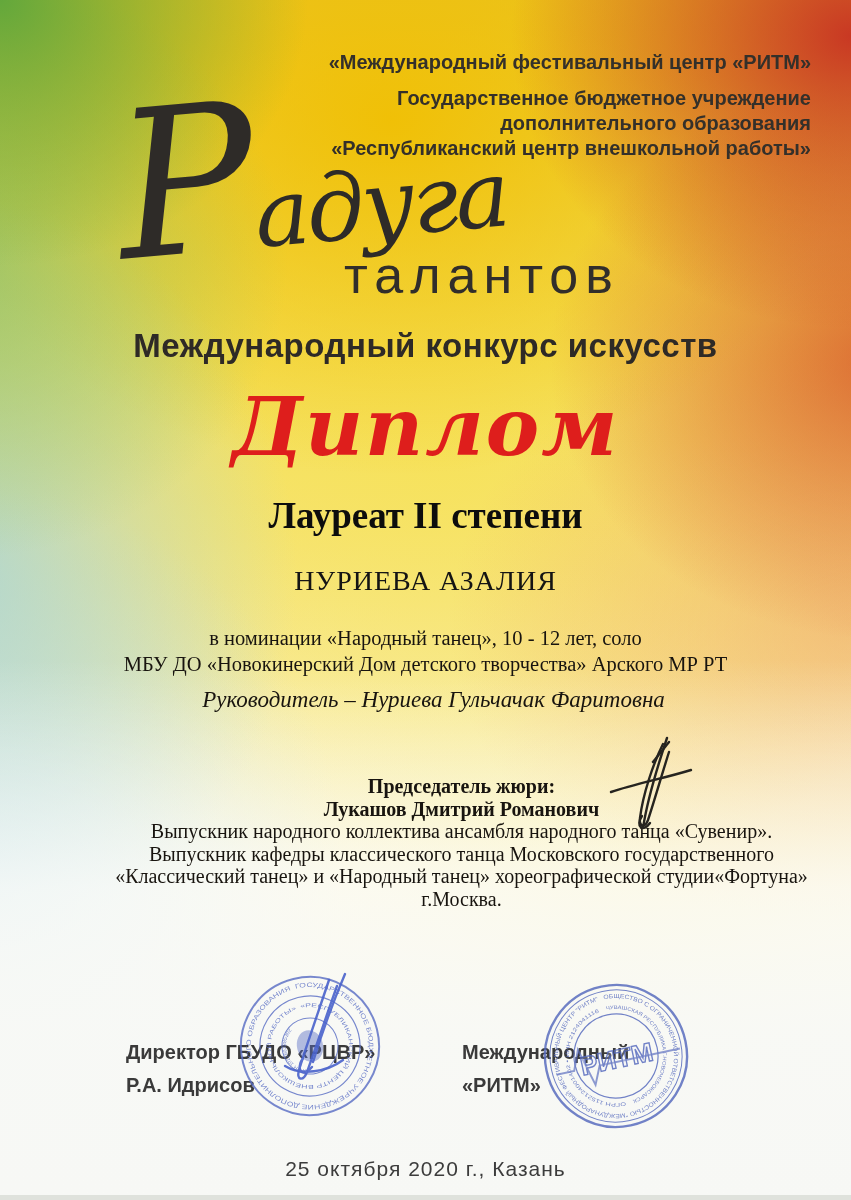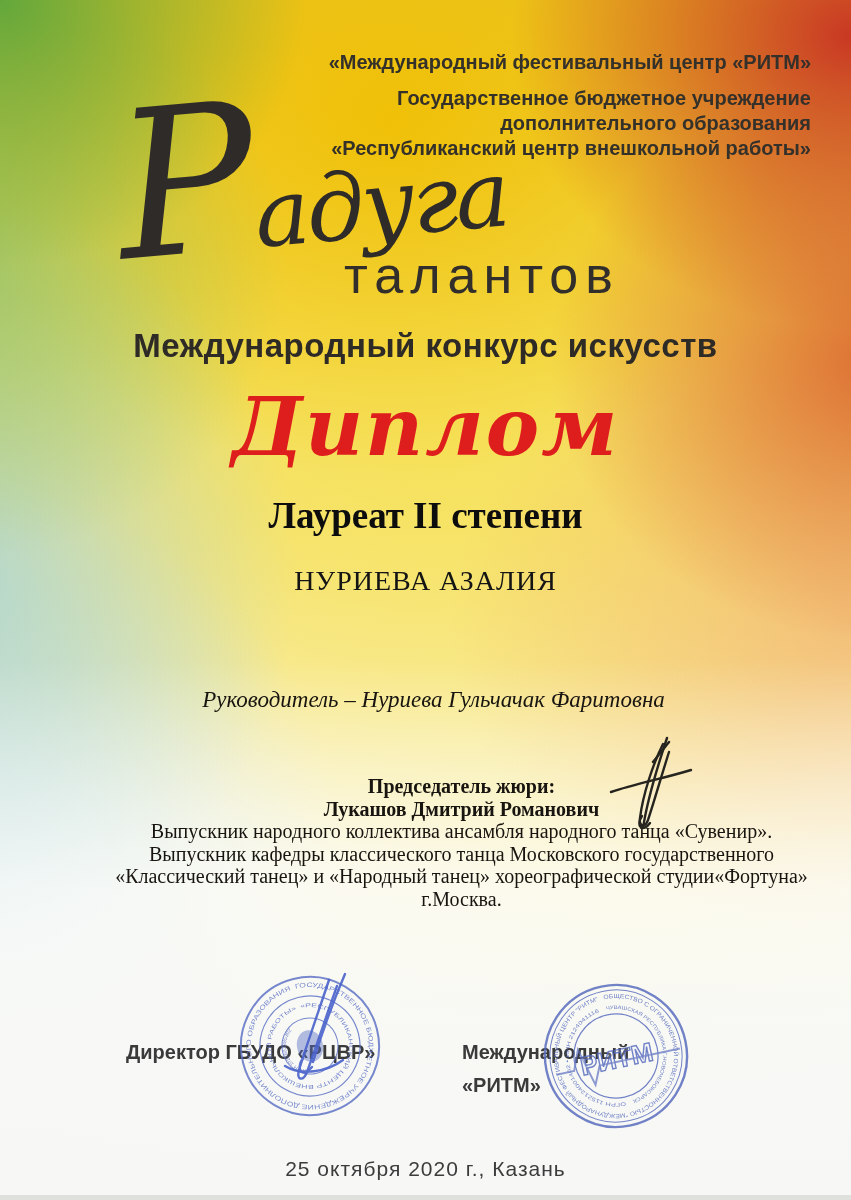--- a/index.html
+++ b/index.html
@@ -71,20 +71,24 @@
   </div>
 
   <div class="abs script-raduga">Радуга</div>
   <div class="abs talantov">талантов</div>
   <div class="abs center contest">Международный конкурс искусств</div>
 
   <div class="abs center diplom" style="color:#de1e1c">Диплом</div>
   <div class="abs center award">Лауреат II степени</div>
   <div class="abs center recipient">НУРИЕВА АЗАЛИЯ</div>
 
+  <div class="abs center nomination">
+    <div>в номинации «Народный танец», 10 - 12 лет, соло</div>
+    <div>МБУ ДО «Новокинерский Дом детского творчества» Арского МР РТ</div>
+  </div>
 
   <div class="abs center supervisor">Руководитель – Нуриева Гульчачак Фаритовна</div>
 
   <div class="abs center jury">
     <div class="b">Председатель  жюри:</div>
     <div class="b">Лукашов Дмитрий Романович</div>
     <div>Выпускник народного коллектива ансамбля народного танца «Сувенир».</div>
     <div>Выпускник кафедры классического танца Московского государственного</div>
     <div>«Классический танец» и «Народный танец» хореографической студии«Фортуна»</div>
     <div>г.Москва.</div>
@@ -95,20 +99,21 @@
       <path d="M60,96 C64,70 76,30 84,6"></path>
       <path d="M80,12 C70,32 60,62 57,86 C56,95 62,96 65,88 C71,70 79,42 86,20"></path>
       <path d="M28,60 C52,52 82,46 108,38"></path>
       <path d="M70,30 L86,10"></path>
       <path d="M59,84 c-7,10 1,17 8,7"></path>
     </g>
   </svg>
 
   <div class="abs sign-sans sig-left-text">
     <div>Директор ГБУДО «РЦВР»</div>
+    <div>Р.А. Идрисов</div>
   </div>
 
   <svg class="abs stamp-left" viewBox="0 0 172 170">
     <defs>
       <path id="lsO" d="M77,25 a59,59 0 1 1 -0.1,0"></path>
       <path id="lsM" d="M77,45 a39,39 0 1 1 -0.1,0"></path>
       <path id="lsI" d="M77,60 a24,24 0 1 1 -0.1,0"></path>
     </defs>
     <g transform="rotate(-14 77 84)" opacity="0.82">
       <circle cx="77" cy="84" r="69" fill="none" stroke="#5b6fc5" stroke-width="2"></circle>

